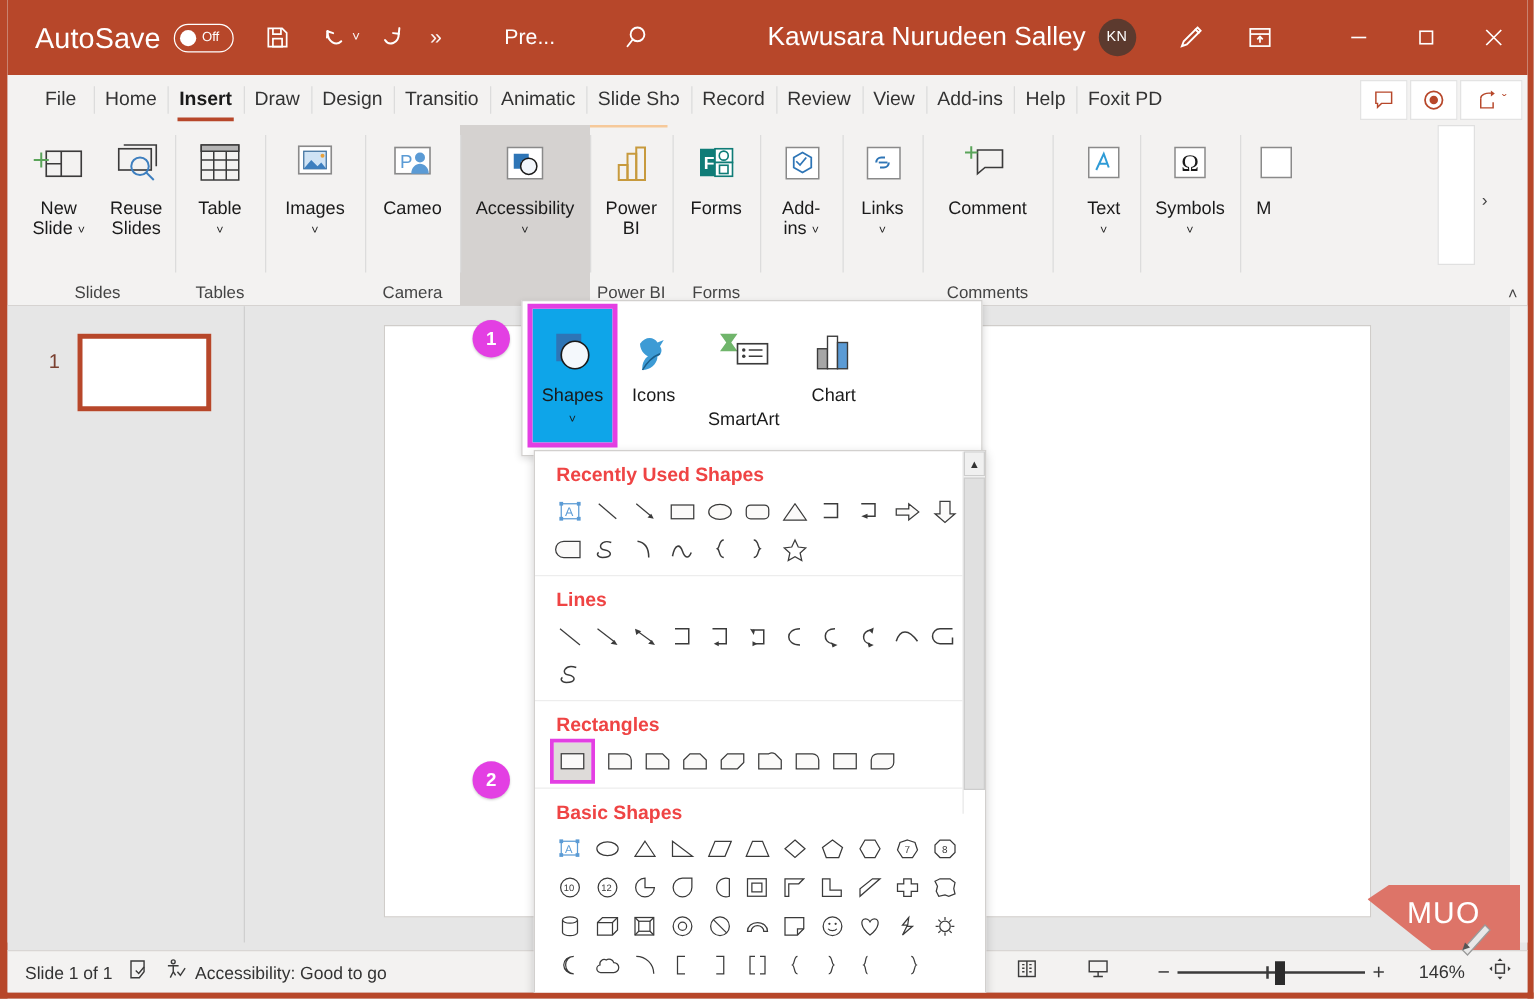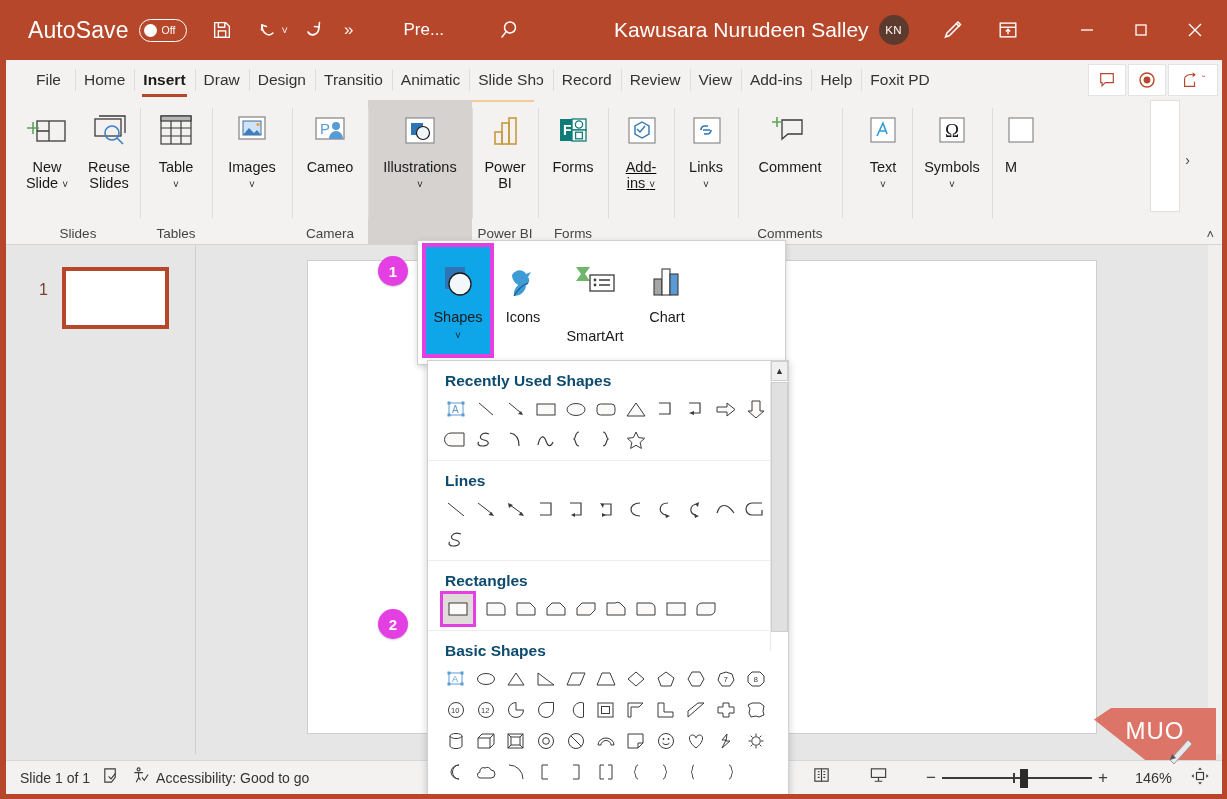--- a/index.html
+++ b/index.html
@@ -125,21 +125,21 @@
     background:#0ea5e9; outline:4px solid #e33fe3; width:64px; height:107px; margin-left:2px;
   }
 
   
   .shapes-panel{
     position:absolute; left:421px; top:360px; width:362px; height:439px;
     background:#fff; border:1px solid #d2d0ce; box-shadow:0 3px 8px rgba(0,0,0,.2);
     z-index:50; overflow:hidden;
   }
   .sp-section{ padding:0 0 6px 0; border-bottom:1px solid #ededed;}
-  .sp-title{ font-size:15.5px; font-weight:bold; color:#0c4a6e; padding:11px 0 4px 17px;}
+  .sp-title{ font-size:15.5px; font-weight:bold; color:#ef4444; padding:11px 0 4px 17px;}
   .sp-grid{ display:flex; flex-wrap:wrap; padding-left:13px; padding-right:4px;}
   .sp-cell{
     width:30px; height:30px; display:flex; align-items:center; justify-content:center; cursor:default;
   }
   .sp-cell.hl{ background:#dedbd9; outline:3px solid #e33fe3; }
   .sp-scroll{
     position:absolute; right:0; top:0; width:18px; height:290px; background:#fff;
     border-left:1px solid #e8e8e8;
   }
   .sp-scroll-up{
@@ -401,21 +401,21 @@
       <div class="ritems">
         <div class="ritem" style="min-width:104px;">
           <div class="ricon">
             <svg width="44" height="42" viewBox="0 0 44 42" fill="none">
               <rect x="8" y="8" width="28" height="25" fill="#fff" stroke="#8a8a8a" stroke-width="1.2"></rect>
               <path d="M13 13 h12 v6 h-6 v6 h-6z" fill="#2e75b6"></path>
               <circle cx="25" cy="23" r="6.5" fill="#f2f6fb" stroke="#1a1a1a" stroke-width="1.2"></circle>
             </svg>
           </div>
           <div class="rlabel">
-            <span>Illustrations</span><br><span class="cv">˅</span>
+            <span>Accessibility</span><br><span class="cv">˅</span>
           </div>
         </div>
       </div>
     </div>
 
     <div class="rgroup">
       <div class="ritems">
         <div class="ritem" style="min-width:66px;">
           <div class="ricon">
             <svg width="42" height="42" viewBox="0 0 42 42" fill="none" stroke="#c79a3d" stroke-width="1.6">
@@ -446,21 +446,21 @@
             </svg>
           </div>
           <div class="rlabel">Forms</div>
         </div>
       </div>
       <div class="glabel">Forms</div>
     </div>
 
     <div class="rgroup">
       <div class="ritems">
-        <div class="ritem" style="min-width:66px;text-decoration:underline;">
+        <div class="ritem" style="min-width:66px;">
           <div class="ricon">
             <svg width="42" height="42" viewBox="0 0 42 42" fill="none">
               <rect x="9" y="8" width="26" height="25" fill="#fff" stroke="#8a8a8a" stroke-width="1.2"></rect>
               <path d="M22 12 l7 4 v8 l-7 4 -7 -4 v-8z" fill="none" stroke="#2e75b6" stroke-width="1.4"></path>
               <path d="M17 19 l3 3 5 -6" stroke="#2e75b6" stroke-width="1.4" fill="none"></path>
             </svg>
           </div>
           <div class="rlabel">
             <span>Add-</span><br>
             <span>ins</span> <span class="cv">˅</span>

